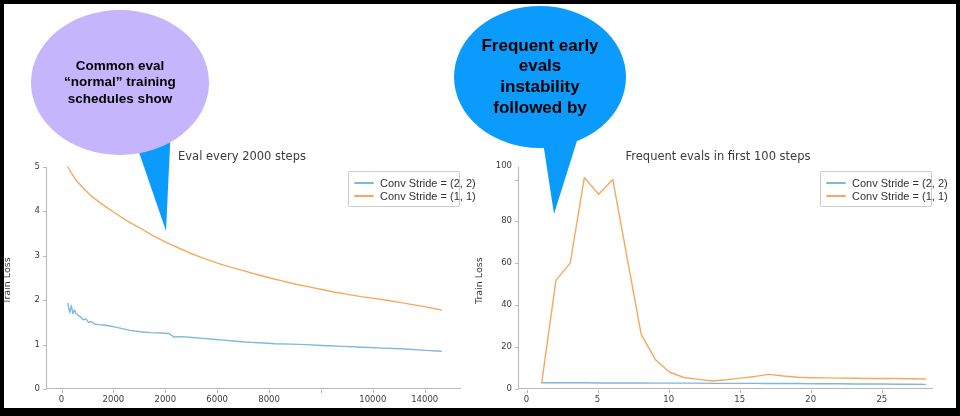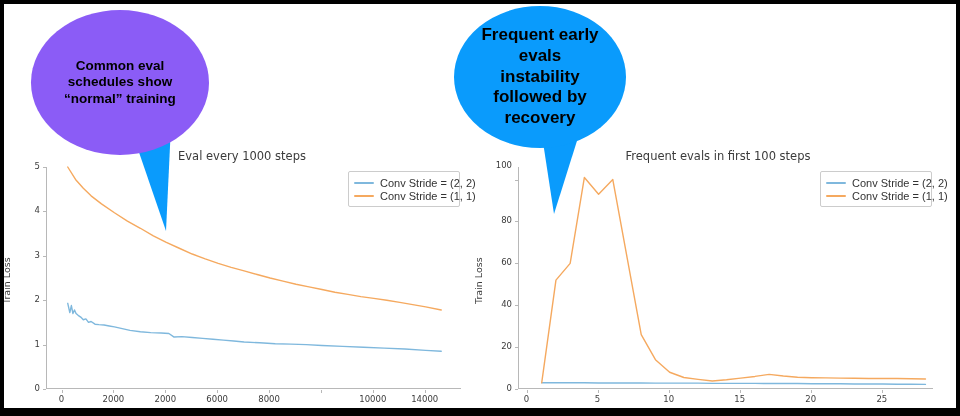--- a/index.html
+++ b/index.html
@@ -147,21 +147,21 @@
     position: absolute;
   }
 </style>
 </head>
 <body>
 
 <div id="screen">
   <div id="canvas">
 
     <div class="panel" id="panel-left">
-      <div class="chart-title">Eval every 1000 steps</div>
+      <div class="chart-title">Eval every 2000 steps</div>
       <div class="axis-label-y" id="ylab-left" style="left: -3px; top: 300px;">Train Loss</div>
       <div class="axis-label-x" id="xlab-left" style="left: 42px; width: 415px; top: 403px;">Global Step</div>
       <div class="plot-area" id="plot-left" style="left: 42px; top: 163px; width: 415px; height: 222px;">
         <svg class="series-svg" id="svg-left" width="415" height="222" viewBox="0 0 415 222">
             <polyline points="20.75,136.31 22.82,145.63 24.38,138.53 25.94,146.52 27.49,142.97 29.05,146.52 31.13,148.30 33.72,150.07 36.31,152.74 38.91,151.85 41.50,155.40 44.09,154.51 47.98,157.18 51.88,157.62 57.06,158.06 62.25,158.95 67.44,159.84 75.22,161.62 83.00,163.39 93.38,164.72 103.75,165.61 114.13,166.06 121.91,166.50 127.09,170.05 134.88,169.61 145.25,170.50 155.63,171.38 166.00,172.27 176.38,173.16 186.75,174.05 197.13,174.94 212.69,175.82 228.25,176.71 243.81,177.16 259.38,177.60 274.94,178.49 295.69,179.38 316.44,180.26 337.19,181.15 357.94,182.04 378.69,183.37 394.25,184.26" fill="none" stroke="#7fb8dd" stroke-width="1.4" stroke-linejoin="round" stroke-linecap="round"></polyline>
             <polyline points="20.75,0.00 28.53,12.43 36.31,21.31 44.09,28.86 54.47,36.85 67.44,45.73 80.41,54.17 93.38,61.27 106.34,68.82 119.31,75.48 132.28,81.25 145.25,87.02 158.22,91.91 171.19,96.35 184.16,100.34 197.13,103.90 210.09,107.45 223.06,111.00 236.03,114.11 249.00,117.22 261.97,119.88 274.94,122.54 287.91,125.21 300.88,127.43 313.84,129.65 326.81,131.42 339.78,133.20 352.75,135.42 365.72,137.64 378.69,139.86 394.25,142.97" fill="none" stroke="#f5a95f" stroke-width="1.4" stroke-linejoin="round" stroke-linecap="round"></polyline>
           </svg>
       </div>
       <div class="legend" id="legend-left" style="left: 344px; top: 167px; width: 112px;">
         <div class="legend-row">
@@ -246,36 +246,35 @@
         <div class="tick-x" style="left: 300.774px; width: 60px; top: 390px;">20</div>
         <div class="tick-x-mark" style="left: 330.774px; top: 386px;"></div>
         <div class="tick-x" style="left: 371.836px; width: 60px; top: 390px; text-align: center;">25</div>
         <div class="tick-x-mark" style="left: 401.836px; top: 386px;"></div>
       </div>
 
     <div class="bubble" id="bubble-left" style="left: 27px; top: 6px; width: 178px; height: 221px;">
       <svg class="bubble-tail" id="tail-left" width="178" height="221" viewBox="0 0 178 221" style="left: 0px; top: 0px;">
           <path d="M 100 118.89999999999999 L 140 114.89999999999999 L 135 221 Z" fill="#0a9bfc"></path>
         </svg>
-      <div class="bubble-body" id="body-left" style="width: 178px; height: 145px; background: #8b5cf6;">
+      <div class="bubble-body" id="body-left" style="width: 178px; height: 145px; background: #c4b5fd;">
         <div class="bubble-text" id="text-left" style="font-size: 13.5px; color: rgb(0, 0, 0);">
             <div>Common eval</div>
+            <div>“normal” training</div>
             <div>schedules show</div>
-            <div>“normal” training</div>
           </div>
       </div>
     </div>
 
     <div class="bubble" id="bubble-right" style="left: 450px; top: 2px; width: 172px; height: 208px;">
       <svg class="bubble-tail" id="tail-right" width="172" height="208" viewBox="0 0 172 208" style="left: 0px; top: 0px;">
           <path d="M 86 116.44 L 130 112.44 L 100 208 Z" fill="#0a9bfc"></path>
         </svg>
       <div class="bubble-body" id="body-right" style="width: 172px; height: 142px; background: rgb(10, 155, 252);">
         <div class="bubble-text" id="text-right" style="font-size: 17px; color: rgb(0, 0, 0);">
             <div>Frequent early evals</div>
             <div>instability followed by</div>
-            <div>recovery</div>
           </div>
       </div>
     </div>
 
   </div>
 </div>
 
 </body></html>

